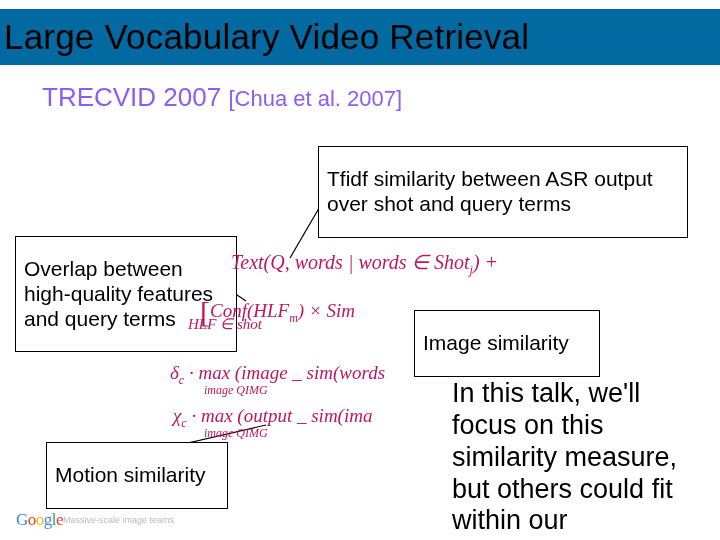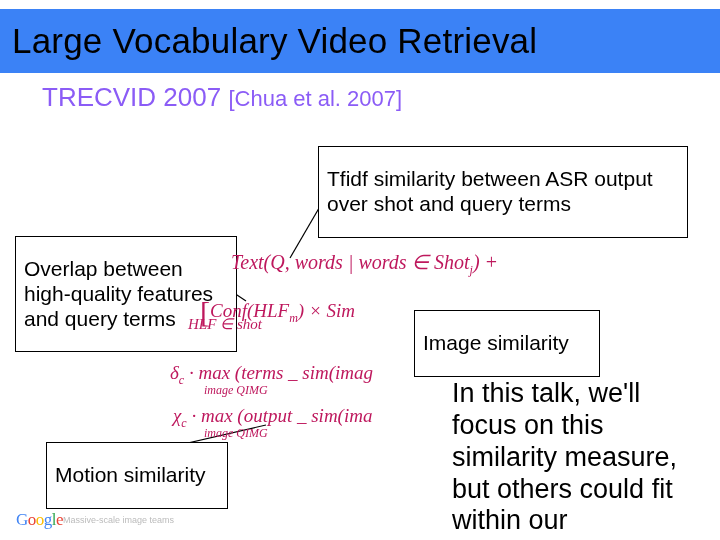--- a/index.html
+++ b/index.html
@@ -1,17 +1,17 @@
 <!DOCTYPE html>
 <html><head>
 <meta charset="utf-8">
 <style>
 html,body{margin:0;padding:0}
 body{width:720px;height:540px;font-family:Arial,Helvetica,sans-serif;background:#fff;position:relative;overflow:hidden}
-.title-bar{position:absolute;top:9px;left:0;right:0;height:64px;background:#3b82f6;display:flex;align-items:center;padding-left:12px}
+.title-bar{position:absolute;top:9px;left:0;right:0;height:56px;background:#0369a1;display:flex;align-items:center;padding-left:4px}
 .title{font-size:35px;color:#000;letter-spacing:.2px}
 .subtitle{position:absolute;top:82px;left:42px;font-size:26px;color:#8b5cf6}
 .subtitle .cite{font-size:22px}
 .ann{position:absolute;background:#fff;border:1.5px solid #000;font-size:21px;line-height:1.18;padding:20px 8px;color:#000}
 .ann.tfidf{top:146px;left:318px;width:352px}
 .ann.overlap{top:236px;left:15px;width:204px}
 .ann.img{top:310px;left:414px;width:168px}
 .ann.motion{top:442px;left:46px;width:164px}
 .note{position:absolute;top:378px;left:452px;width:244px;font-size:27px;line-height:1.18;color:#000}
 .formula{position:absolute;font-family:'Times New Roman',serif;color:#be185d}
@@ -60,21 +60,21 @@
 <div class="formula f1">
   <span>Text</span><span>(Q, words | words ∈ Shot</span><span class="sub">j</span><span>) +</span>
 </div>
 <div class="formula f2">
   <span class="bigb">[</span><span class="ital">Conf</span><span class="ital">(HLF</span><span class="sub ital">m</span><span class="ital">) × Sim</span>
 </div>
 <div class="formula f3">
   <span>HLF  ∈ shot</span>
 </div>
 <div class="formula f4">
-  <span class="ital">δ</span><span class="sub ital">c</span><span class="ital"> ·   max   (terms _ sim(imag</span>
+  <span class="ital">δ</span><span class="sub ital">c</span><span class="ital"> ·   max   (image _ sim(words</span>
 </div>
 <div class="formula f5">
   <span>image  QIMG</span>
 </div>
 <div class="formula f6">
   <span class="ital">χ</span><span class="sub ital">c</span><span class="ital"> ·   max   (output _ sim(ima</span>
 </div>
 <div class="formula f7">
   <span>image  QIMG</span>
 </div>

